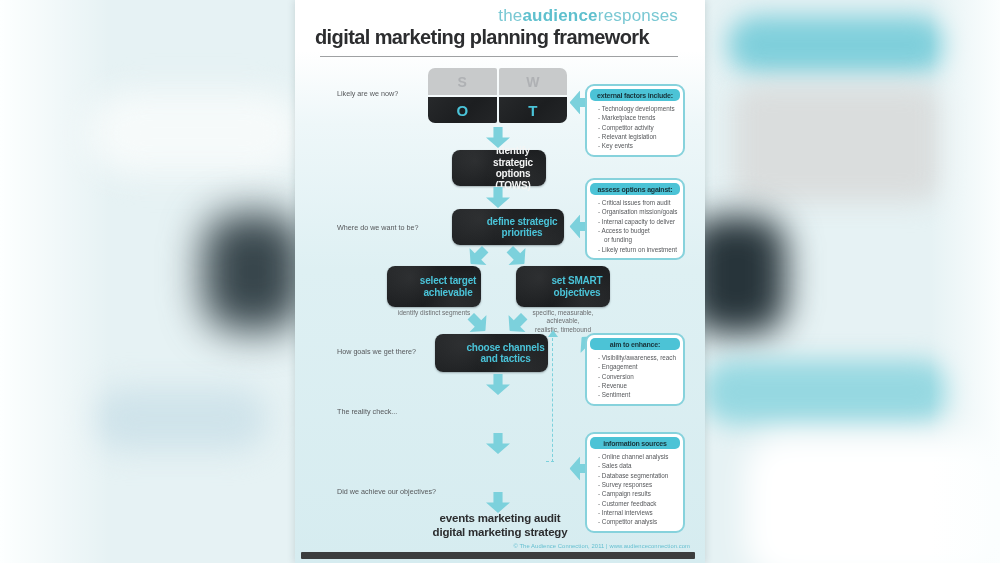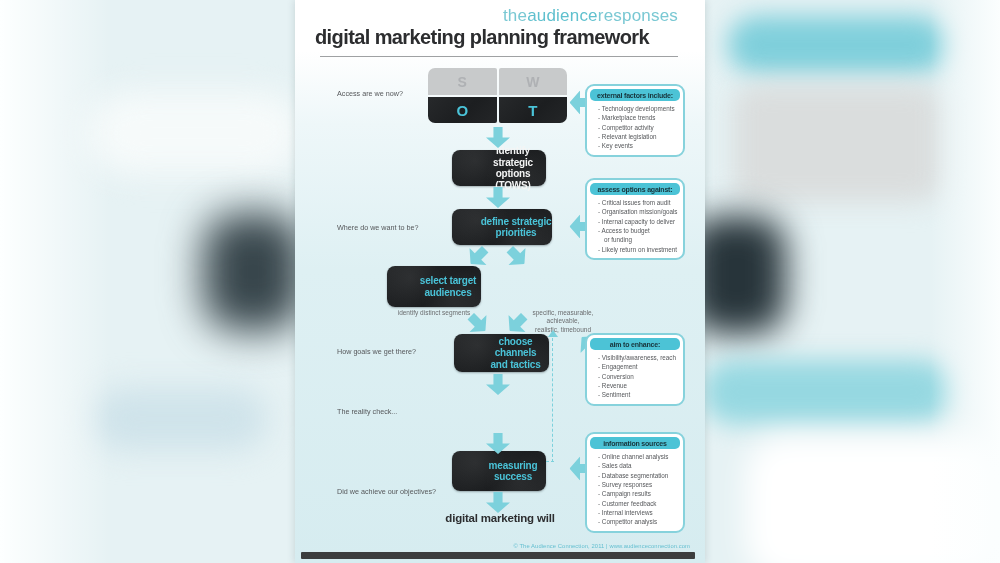--- a/index.html
+++ b/index.html
@@ -20,21 +20,21 @@
   .rb3 { left:688px; top:216px; width:98px;  height:118px; background:#27343a; border-radius:32px; filter:blur(17px); }
   .rb4 { left:703px; top:360px; width:248px; height:64px;  background:#96d8e1; border-radius:30px; filter:blur(12px); }
   .rb5 { left:745px; top:436px; width:265px; height:145px; background:#ffffff; border-radius:40px; filter:blur(15px); }
 
   
   .panel { position:absolute; left:295px; top:0; width:410px; height:563px;
     background:linear-gradient(180deg,#ffffff 0%,#ffffff 9%,#eef7f9 22%,#def0f3 48%,#d6ecf0 100%);
     box-shadow:0 0 8px rgba(40,60,65,.18); }
 
   .logo { position:absolute; top:6px; right:27px; font-size:17px; letter-spacing:.2px; color:#79c8d3; white-space:nowrap; }
-  .logo b { font-weight:normal; color:#5fc0ce; }
+  .logo b { font-weight:bold; color:#5fc0ce; }
   .title { position:absolute; top:26px; left:20px; right:24px; font-size:20px; font-weight:bold;
            color:#2c2d2f; letter-spacing:-.6px; white-space:nowrap; }
   .rule { position:absolute; top:56px; left:25px; right:27px; height:1px; background:#9fa1a3; }
 
   .question { position:absolute; left:42px; font-size:7.2px; color:#55575a; white-space:nowrap; }
 
   
   .swot { position:absolute; left:133px; top:68px; width:139px; height:55px;
           display:grid; grid-template-columns:1fr 1fr; grid-template-rows:27px 26px; gap:2px; }
   .swot .cell { display:flex; align-items:center; justify-content:center; font-weight:bold; }
@@ -98,43 +98,43 @@
   <div class="blob rb5"></div>
   <div class="blob edge-left"></div>
   <div class="blob edge-right"></div>
 
   <div class="panel">
 
     <div class="logo"><span>the</span><b>audience</b><span>responses</span></div>
     <div class="title">digital marketing planning framework</div>
     <div class="rule"></div>
 
-    <div class="question" style="top:89px">Access are we now?</div>
+    <div class="question" style="top:89px">Likely are we now?</div>
     <div class="question" style="top:223px">Where do we want to be?</div>
     <div class="question" style="top:347px">How goals we get there?</div>
     <div class="question" style="top:407px">The reality check...</div>
     <div class="question" style="top:487px">Did we achieve our objectives?</div>
 
     <div class="swot">
       <div class="cell g tl">S</div>
       <div class="cell g tr">W</div>
       <div class="cell d bl">O</div>
       <div class="cell d br">T</div>
     </div>
 
     <div class="dark-box white" style="left:157px; top:150px; width:94px; height:36px;">identify strategic
 options (TOWS)</div>
-    <div class="dark-box" style="left:157px; top:209px; width:100px; height:36px;">define strategic
+    <div class="dark-box" style="left:157px; top:209px; width:112px; height:36px;">define strategic
 priorities</div>
     <div class="dark-box" style="left:92px;  top:266px; width:94px; height:41px;">select target
-audiences</div>
-    <div class="dark-box" style="left:159px; top:334px; width:95px; height:38px;">choose channels
+achievable</div>
+    <div class="dark-box" style="left:221px; top:266px; width:94px; height:41px;">set SMART
+objectives</div>
+    <div class="dark-box" style="left:140px; top:334px; width:113px; height:38px;">choose channels
 and tactics</div>
-    <div class="dark-box" style="left:157px; top:451px; width:94px; height:40px;">measuring
-success</div>
 
     <div class="caption" style="left:92px;  top:309px; width:94px;">identify distinct segments</div>
     <div class="caption" style="left:221px; top:309px; width:94px;">specific, measurable,
 achievable,
 realistic, timebound</div>
 
     <div class="arr" style="left:191px; top:127px;"></div>
     <div class="arr" style="left:191px; top:187px;"></div>
     <div class="arr r45" style="left:171px; top:246px;"></div>
     <div class="arr rm45" style="left:210px; top:246px;"></div>
@@ -191,18 +191,19 @@
           <div class="li">Database segmentation</div>
           <div class="li">Survey responses</div>
           <div class="li">Campaign results</div>
           <div class="li">Customer feedback</div>
           <div class="li">Internal interviews</div>
           <div class="li">Competitor analysis</div>
         </div>
     </div>
 
     <div class="outcome">
-      <div>digital marketing will</div>
+      <div>events marketing audit</div>
+      <div>digital marketing strategy</div>
     </div>
     <div class="footer">© The Audience Connection, 2011  |  www.audienceconnection.com</div>
     <div class="bottom-strip"></div>
   </div>
 </div>
 
 </body></html>

